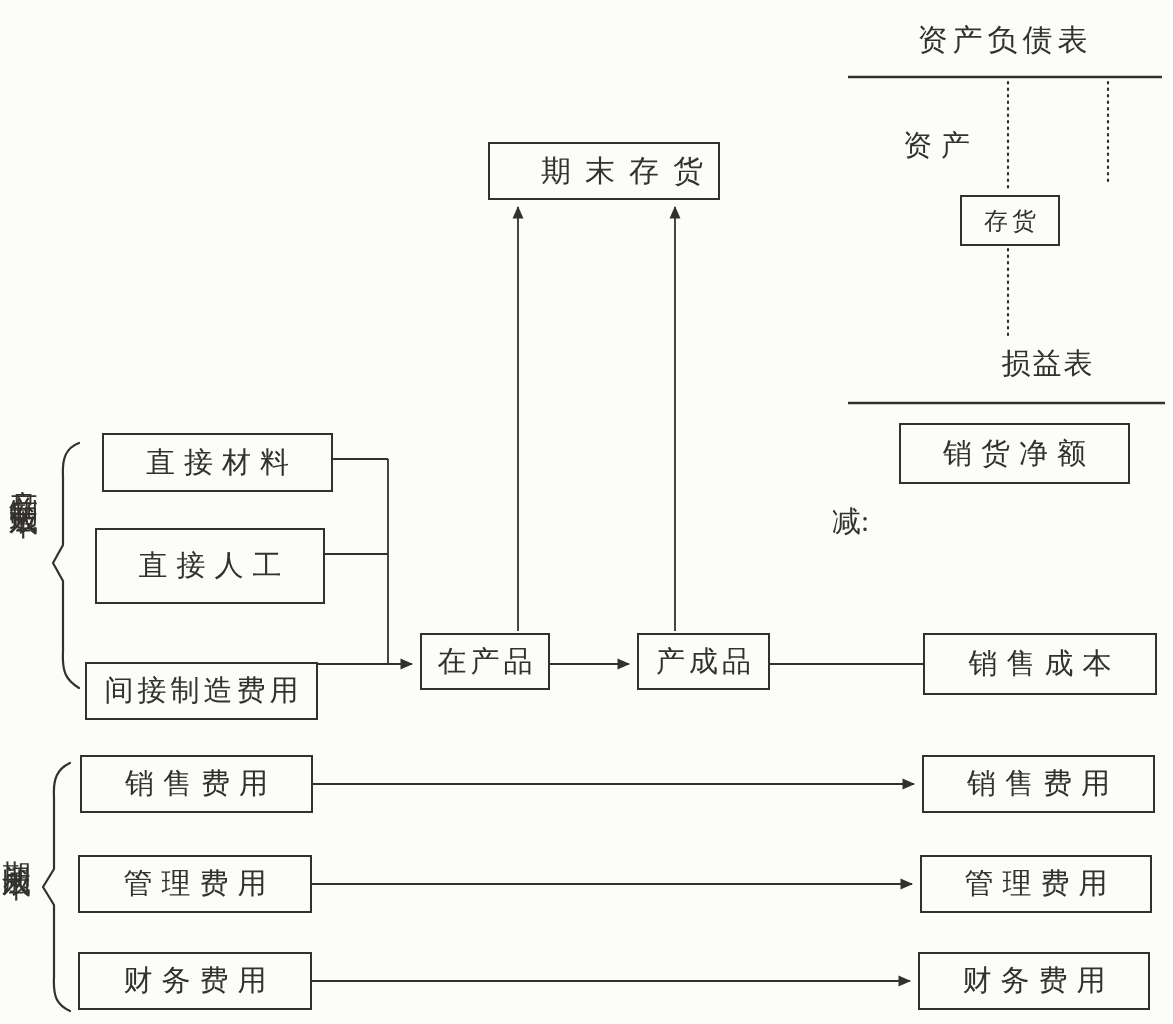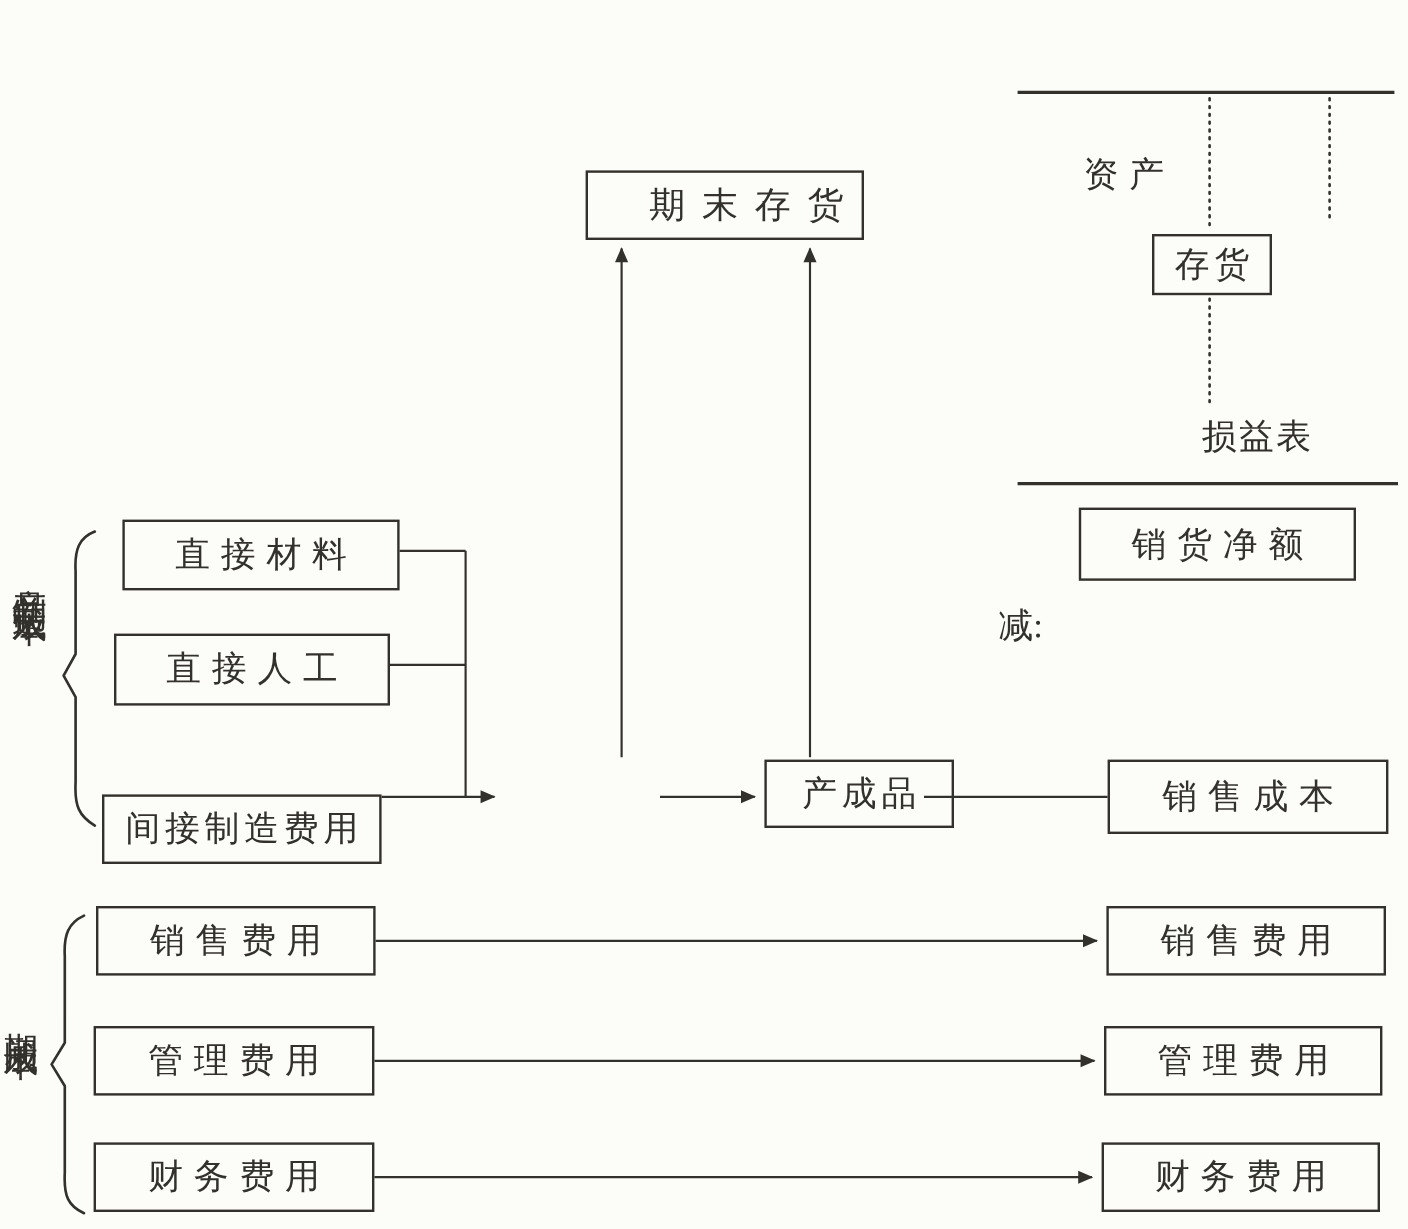--- a/index.html
+++ b/index.html
@@ -75,35 +75,37 @@
     <line x1="675" y1="631" x2="675" y2="207" marker-end="url(#ah)"></line>
 
     <line x1="313" y1="784" x2="914" y2="784" marker-end="url(#ah)"></line>
     <line x1="312" y1="884" x2="912" y2="884" marker-end="url(#ah)"></line>
     <line x1="312" y1="981" x2="910" y2="981" marker-end="url(#ah)"></line>
 
     <path class="brace" d="M 79 443 C 66 448, 62 458, 63 476 L 63 545 L 53 563 L 63 581 L 63 652 C 62 672, 66 680, 79 688"></path>
     <path class="brace" d="M 70 763 C 57 769, 53 779, 54 797 L 54 869 L 43 887 L 54 905 L 54 977 C 53 997, 57 1005, 70 1011"></path>
   </svg>
 
+  <div class="lbl centered" style="left:880px;top:20px;width:250px;font-size:30px;letter-spacing:5px;">资产负债表</div>
   <div class="lbl" style="left:903px;top:110px;letter-spacing:9px;margin-top:16px;">资产</div>
-  <div class="box tight" style="left:960px;top:195px;width:100px;height:51px;font-size:29px;font-family:Liberation Serif, serif;">存货</div>
+  <div class="box tight" style="left:960px;top:195px;width:100px;height:51px;font-size:24px;font-family:Liberation Serif, serif;">存货</div>
 
   <div class="lbl centered" style="left:948px;top:344px;width:200px;letter-spacing:2px;font-family:Liberation Serif, serif;">损益表</div>
   <div class="box" style="left:899px;top:423px;width:231px;height:61px;">销货净额</div>
   <div class="lbl" style="left:832px;top:502px;">减:</div>
 
   <div class="box" style="left:488px;top:142px;width:232px;height:58px;font-size:30px;letter-spacing:14px;text-indent:14px;padding-left:36px;">期末存货</div>
 
   <div class="vlabel" style="left:9px;top:467px;">产品制造成本</div>
   <div class="box" style="left:102px;top:433px;width:231px;height:59px;">直接材料</div>
-  <div class="box" style="left:95px;top:528px;width:230px;height:60px;">直接人工</div>
+  <div class="box" style="left:95px;top:528px;width:230px;height:76px;">直接人工</div>
   <div class="box tight" style="left:85px;top:635px;width:233px;height:58px;margin-top:27px;">间接制造费用</div>
 
-  <div class="box tight" style="left:637px;top:633px;width:158px;height:57px;">产成品</div>
+  <div class="box tight" style="left:420px;top:633px;width:130px;height:57px;">在产品</div>
+  <div class="box tight" style="left:637px;top:633px;width:133px;height:57px;">产成品</div>
   <div class="box" style="left:923px;top:633px;width:234px;height:62px;">销售成本</div>
 
   <div class="vlabel" style="left:2px;top:837px;">期间成本</div>
   <div class="box" style="left:80px;top:755px;width:233px;height:58px;">销售费用</div>
   <div class="box" style="left:78px;top:855px;width:234px;height:58px;">管理费用</div>
   <div class="box" style="left:78px;top:952px;width:234px;height:58px;">财务费用</div>
 
   <div class="box" style="left:922px;top:755px;width:233px;height:58px;">销售费用</div>
   <div class="box" style="left:920px;top:855px;width:232px;height:58px;">管理费用</div>
   <div class="box" style="left:918px;top:952px;width:232px;height:58px;">财务费用</div>

